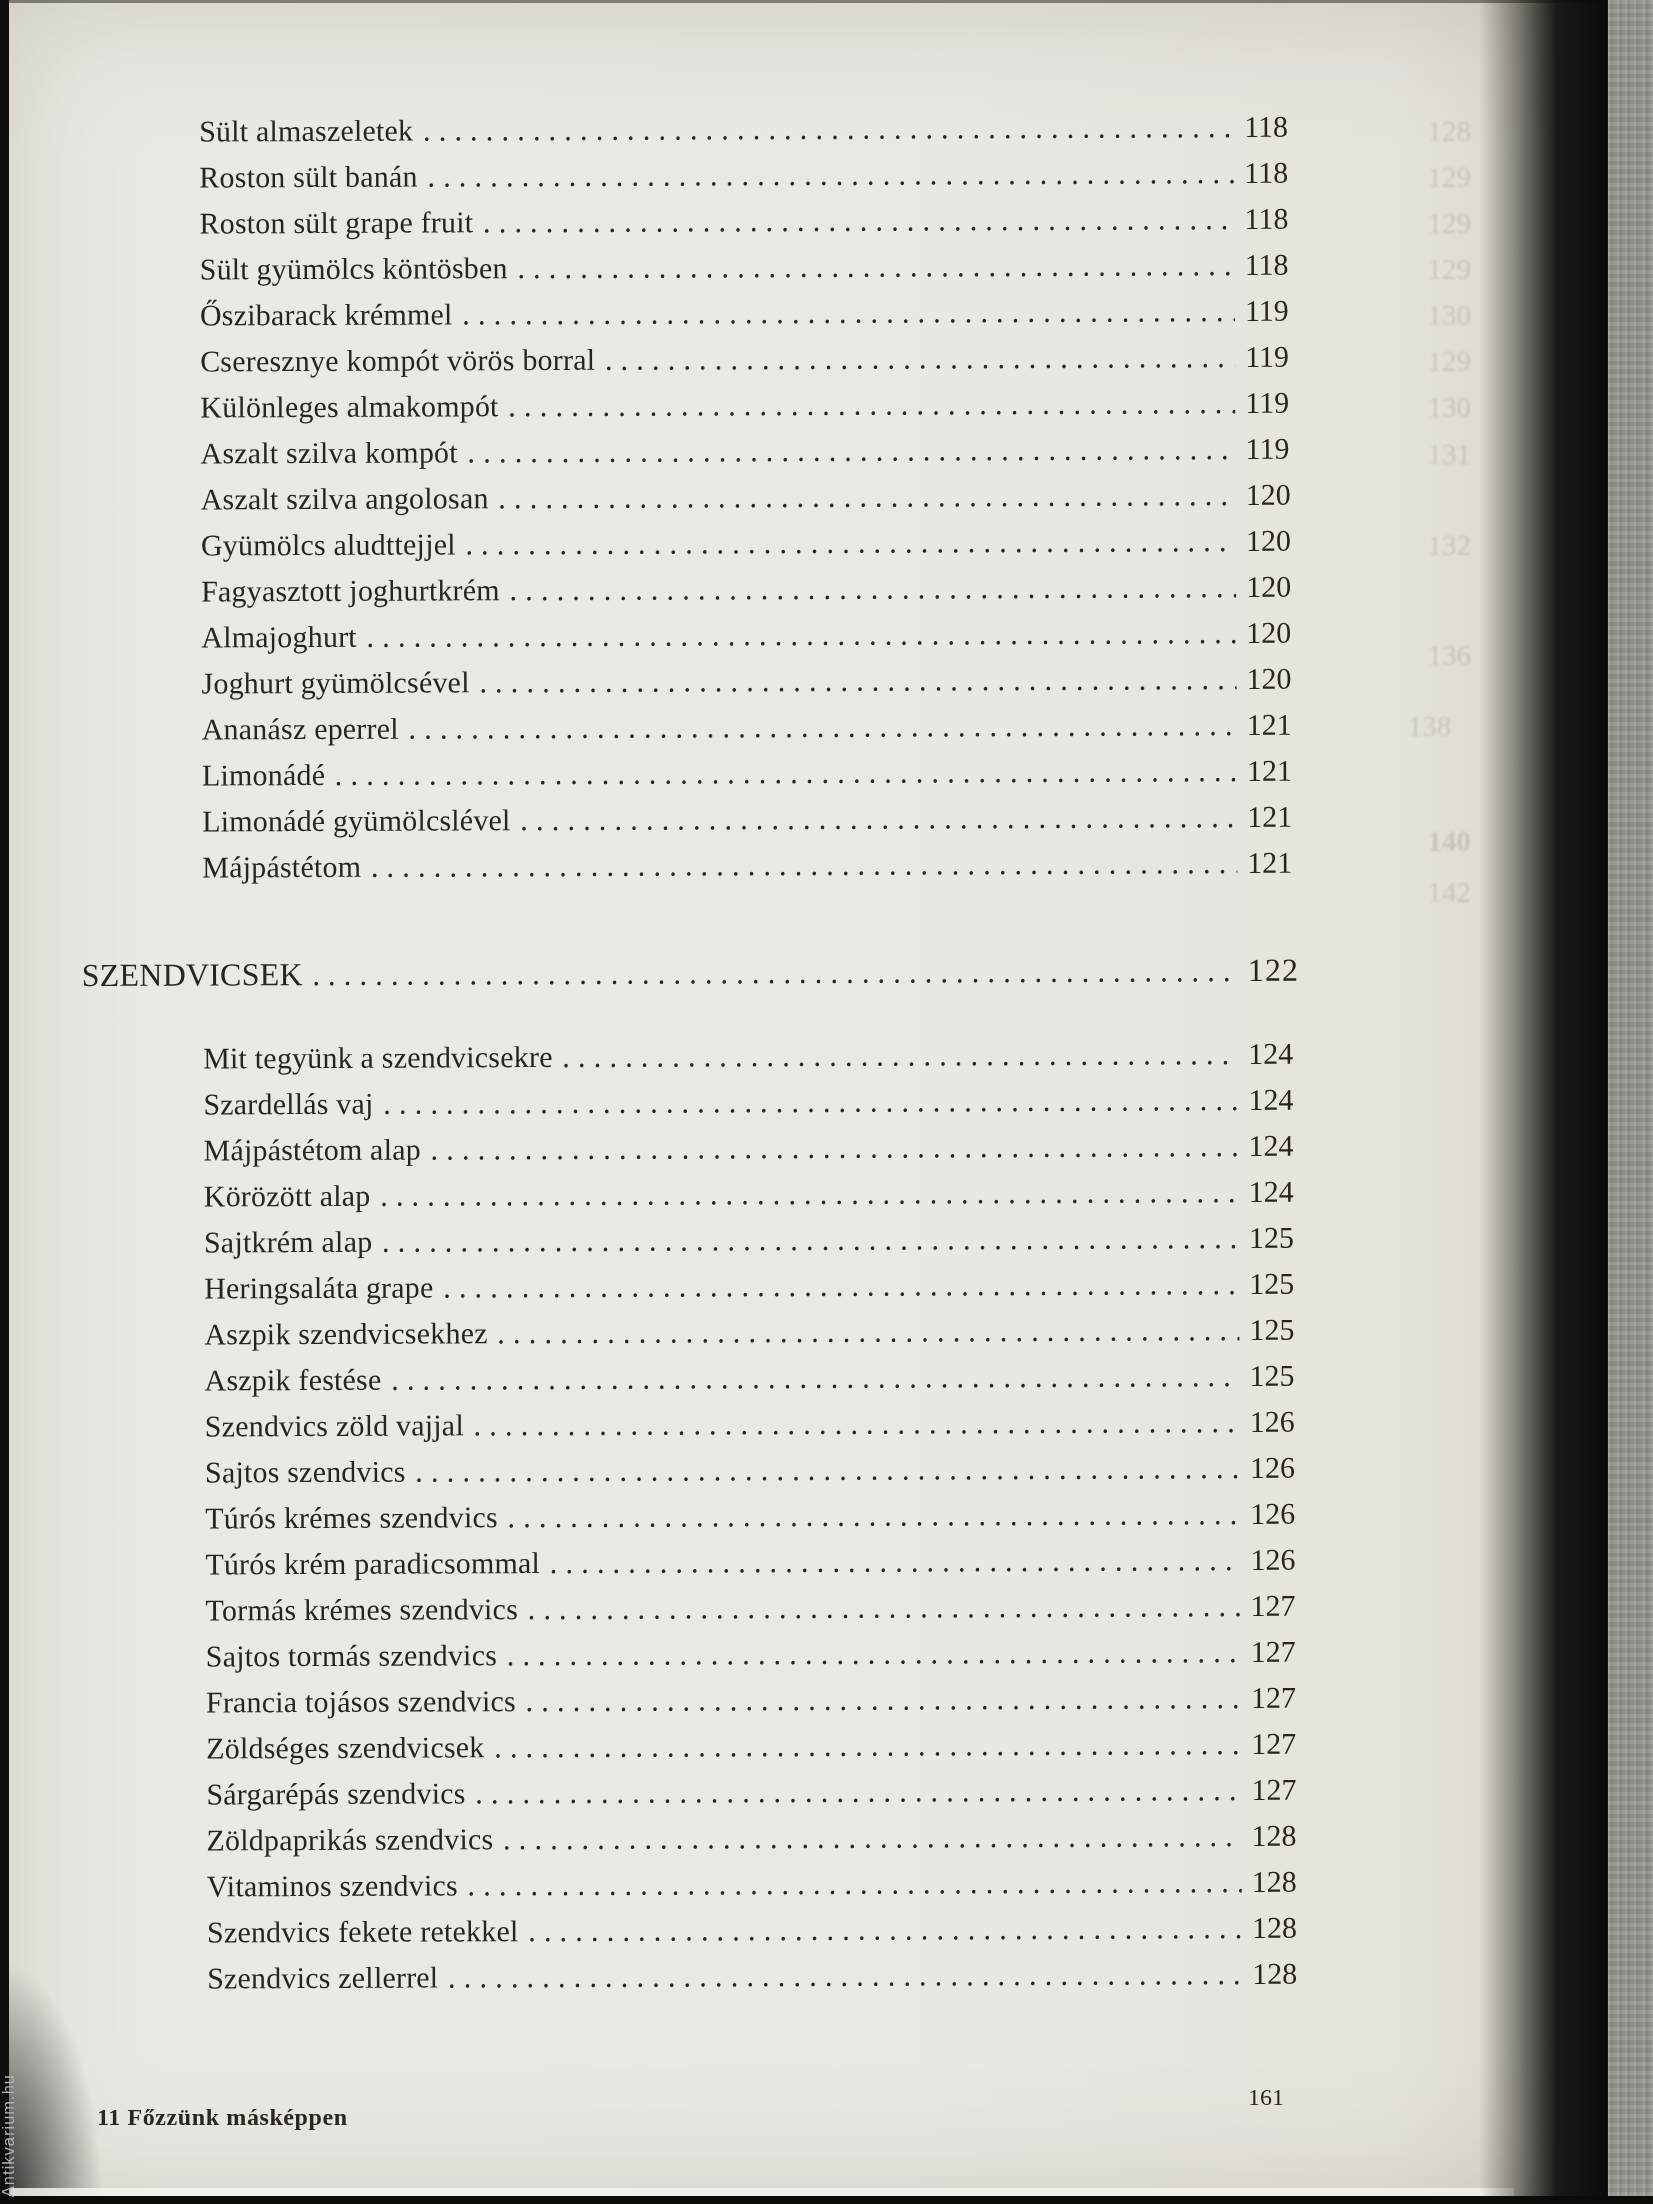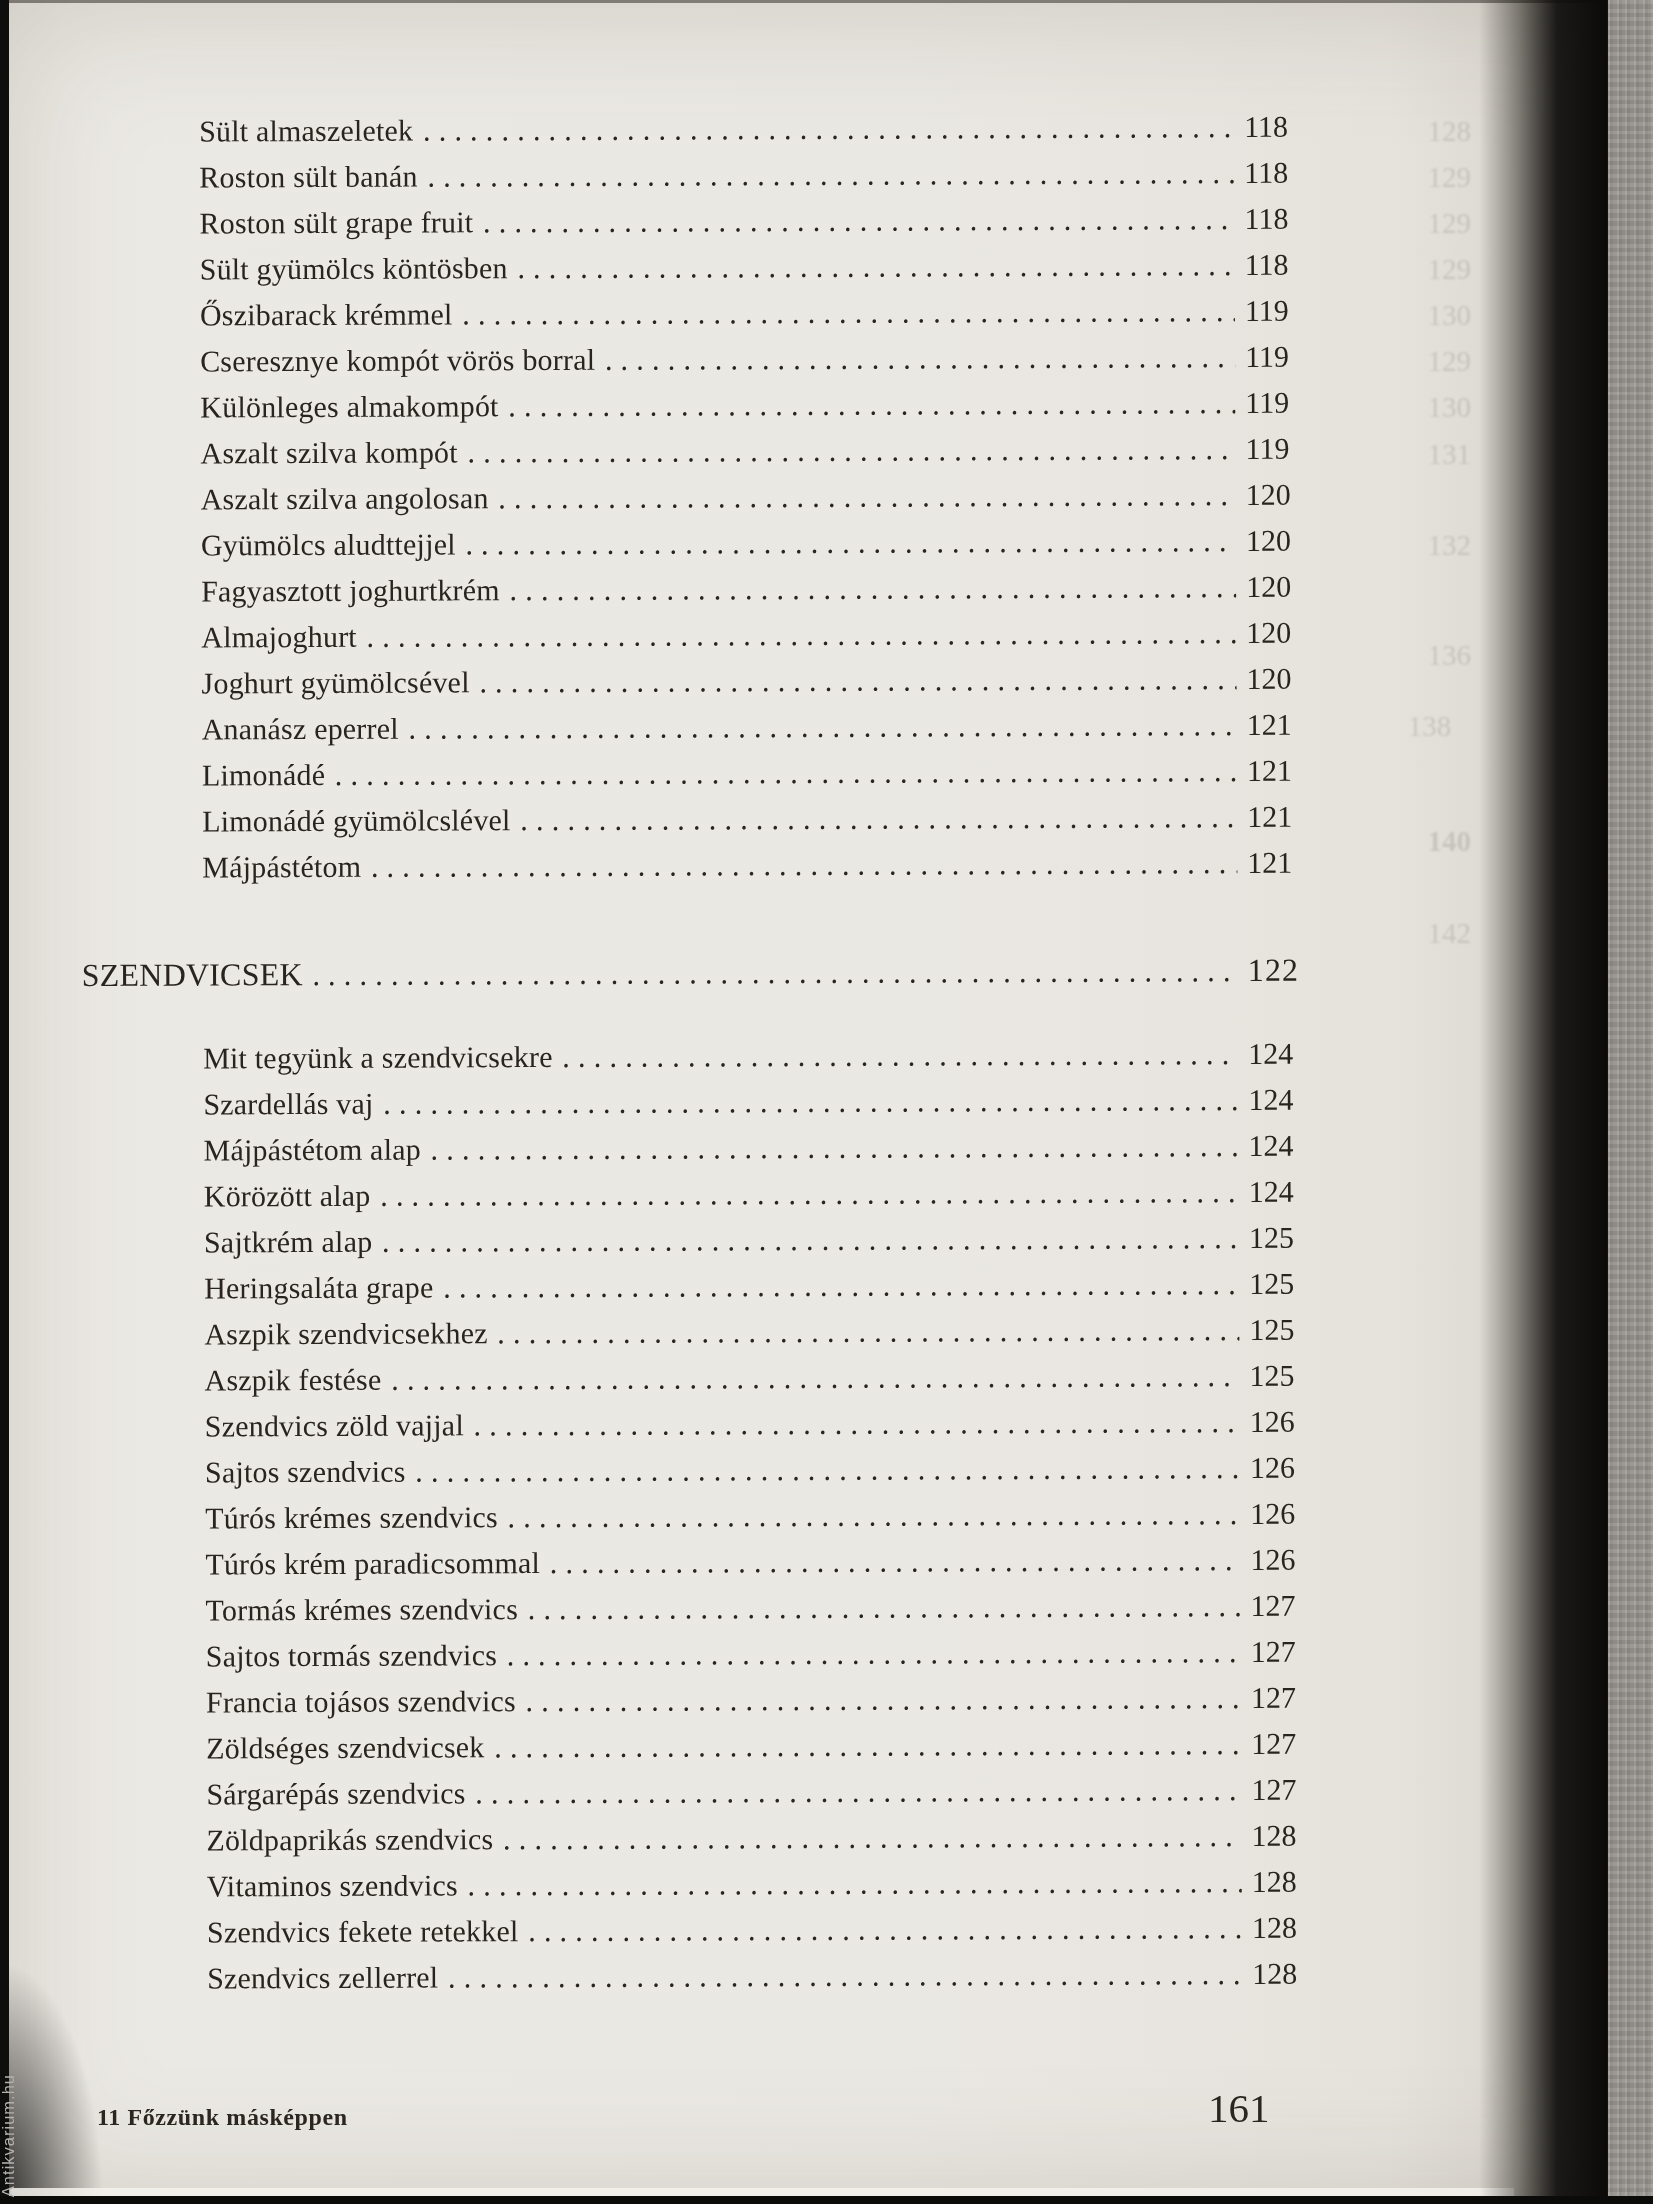--- a/index.html
+++ b/index.html
@@ -40,22 +40,22 @@
   .ghost {
     position:absolute; left:1388px; width:83px; text-align:right;
     font-size:29px; color:#6e6a60; opacity:0.22; filter:blur(0.8px);
   }
 
   
   .footer-left {
     position:absolute; left:97px; top:2104px;
     font-size:24px; font-weight:bold; letter-spacing:0.6px; color:#2c2620;
   }
-  .folio { position:absolute; left:1208px; top:2084px; width:116px; text-align:left;
-           font-size:41px; color:#2a251f; }
+  .folio { position:absolute; left:1208px; top:2084px; width:116px; text-align:center;
+           font-size:24px; color:#2a251f; }
 
   
   .left-strip { position:absolute; left:0; top:0; bottom:0; width:8.7px; background:#0e0e0c; }
   .bottom-white { position:absolute; left:0; bottom:8.7px; width:1514px; height:8.7px;
                   background:#f4f2ed; opacity:0.85; }
   .bottom-strip { position:absolute; left:0; right:0; bottom:0; height:8.7px; background:#0b0b0a; }
   .spine-shadow {
     position:absolute; top:0; bottom:0; left:1479px; width:130px;
     background:linear-gradient(to right, rgba(25,22,18,0) 0%, rgba(25,22,18,0.45) 30%,
                rgba(12,11,9,0.92) 60%, #0b0a09 100%);
@@ -90,21 +90,21 @@
         <div class="ghost" style="top: 207px;">129</div>
         <div class="ghost" style="top: 253px;">129</div>
         <div class="ghost" style="top: 299px;">130</div>
         <div class="ghost" style="top: 345px;">129</div>
         <div class="ghost" style="top: 391px;">130</div>
         <div class="ghost" style="top: 438px; text-align: right;">131</div>
         <div class="ghost" style="top: 529px;">132</div>
         <div class="ghost" style="top: 639px;">136</div>
         <div class="ghost" style="top: 710px; text-align: center;">138</div>
         <div class="ghost" style="top: 825px; font-weight: bold;">140</div>
-        <div class="ghost" style="top: 876px; margin-top: 41px;">142</div>
+        <div class="ghost" style="top: 876px;">142</div>
       </div>
     <div class="toc">
         <div class="row entry-row">
           <span class="title">Sült almaszeletek</span>
           <span class="leader"></span>
           <span class="pagenum">118</span>
         </div>
         <div class="row entry-row">
           <span class="title">Roston sült banán</span>
           <span class="leader"></span>

